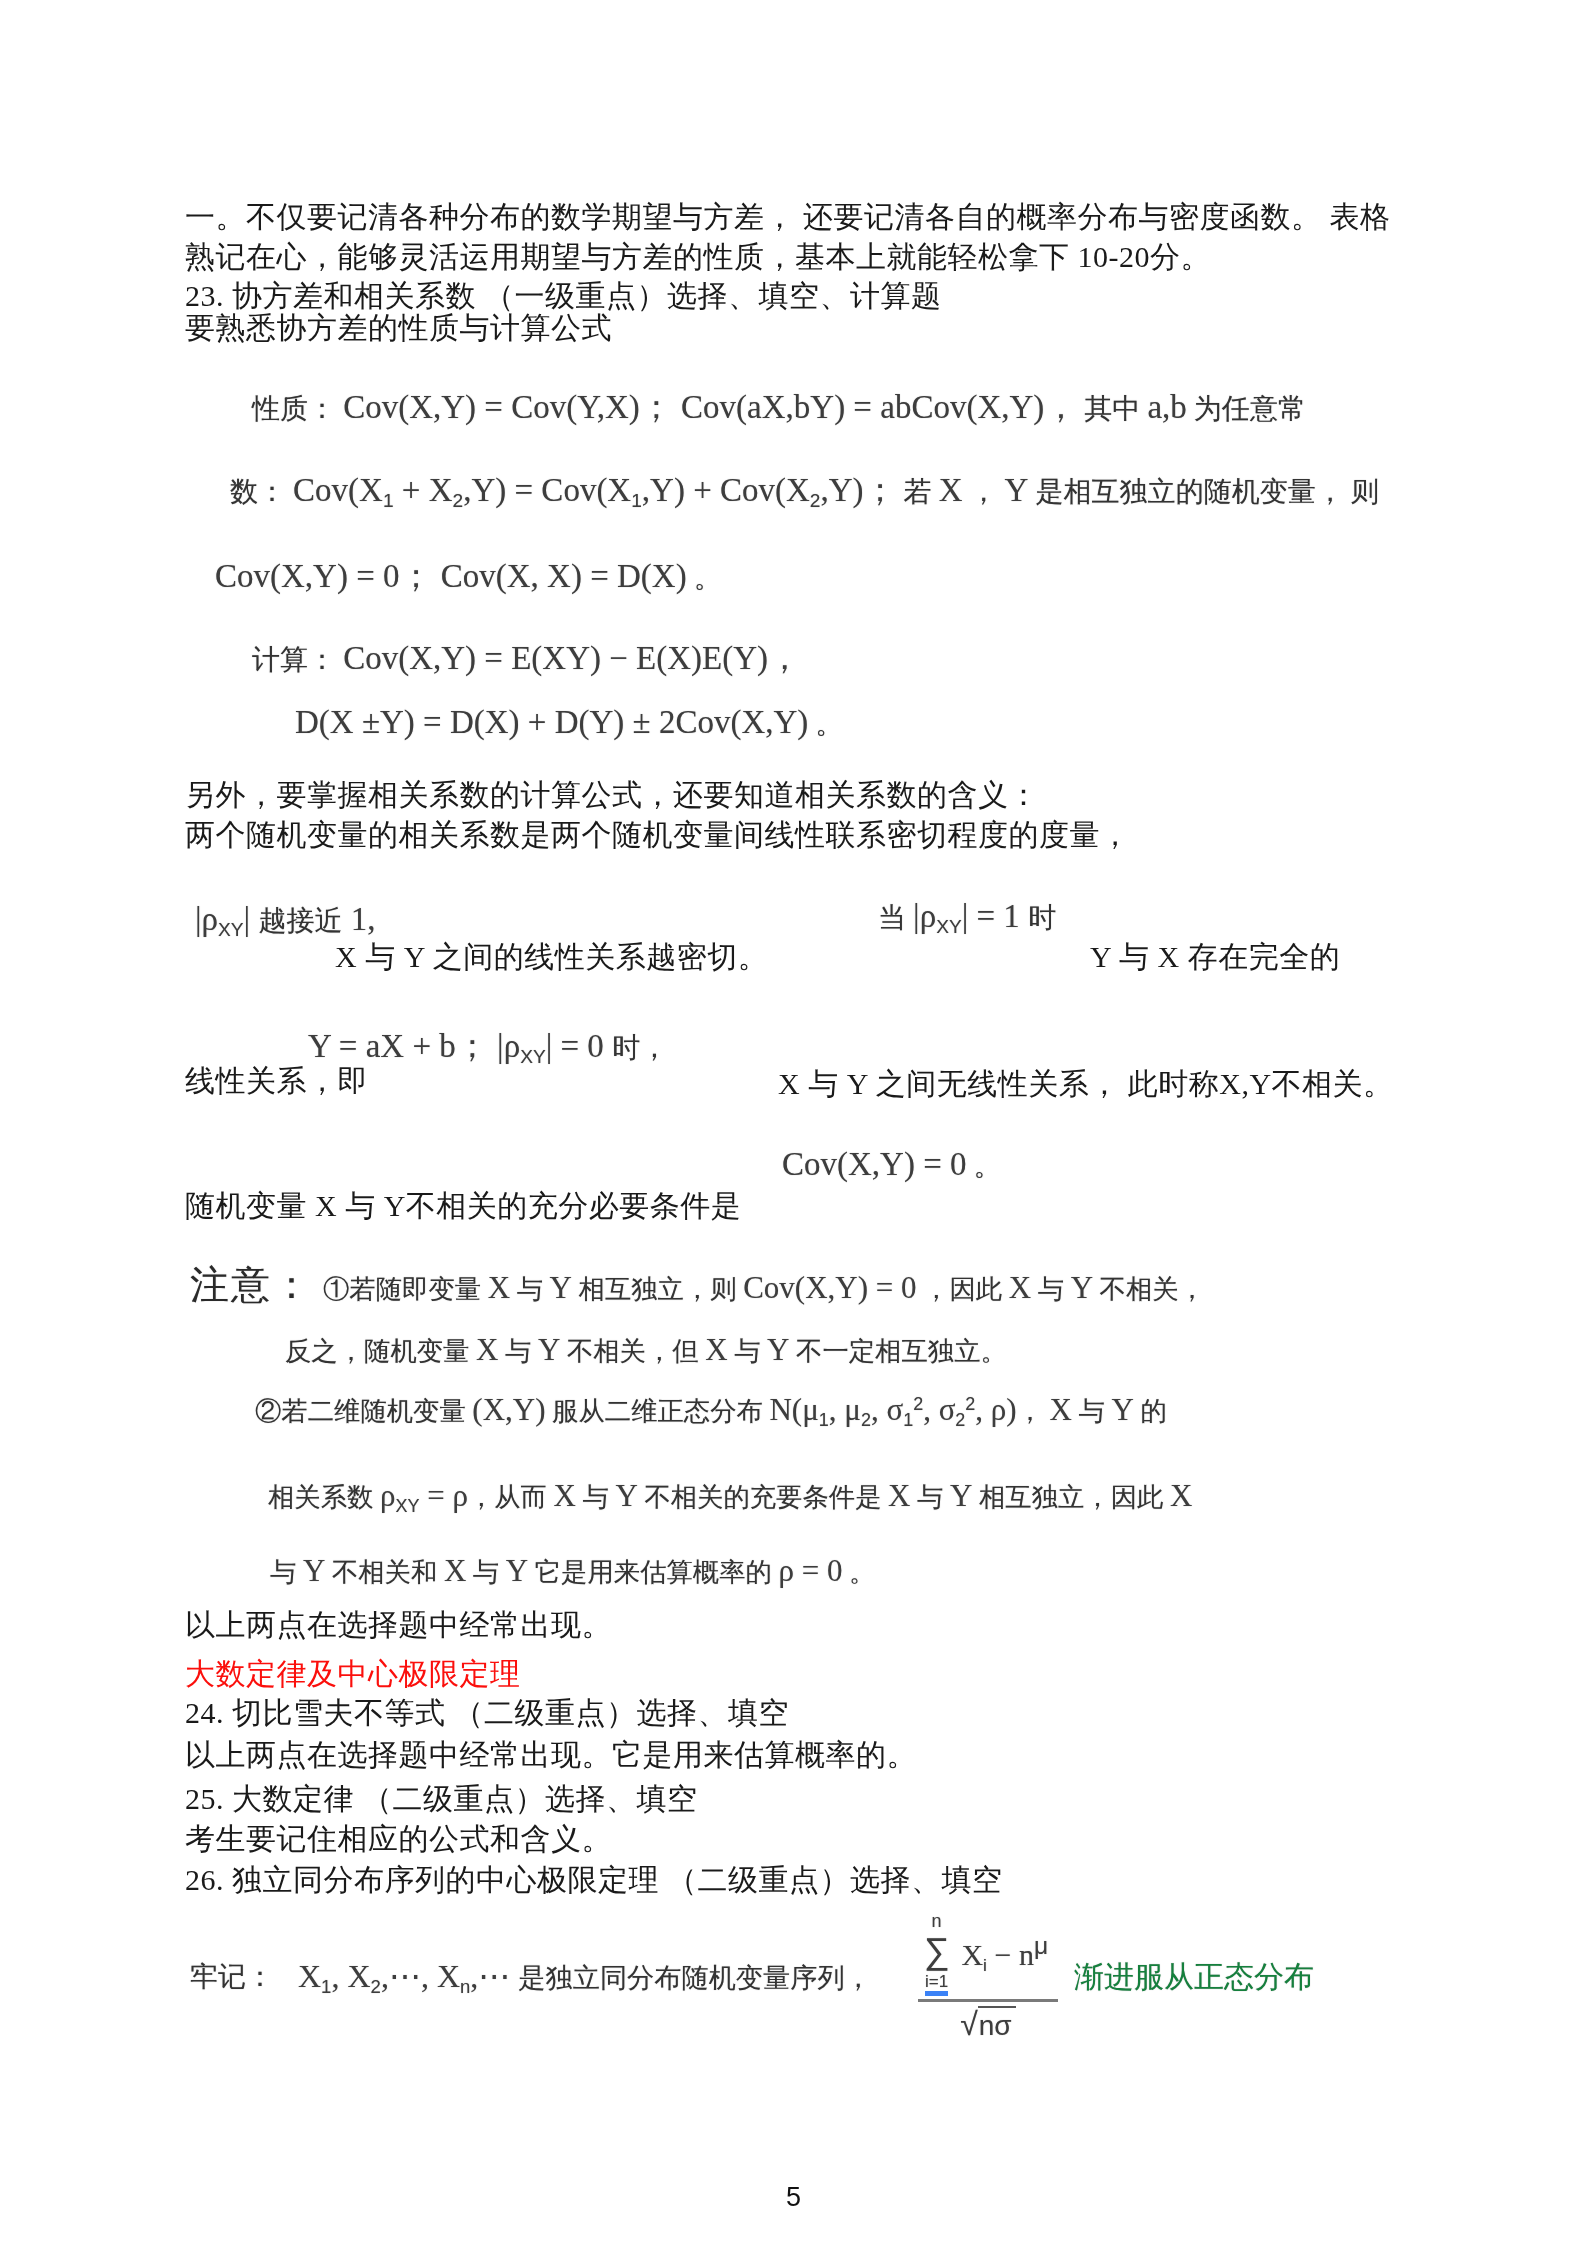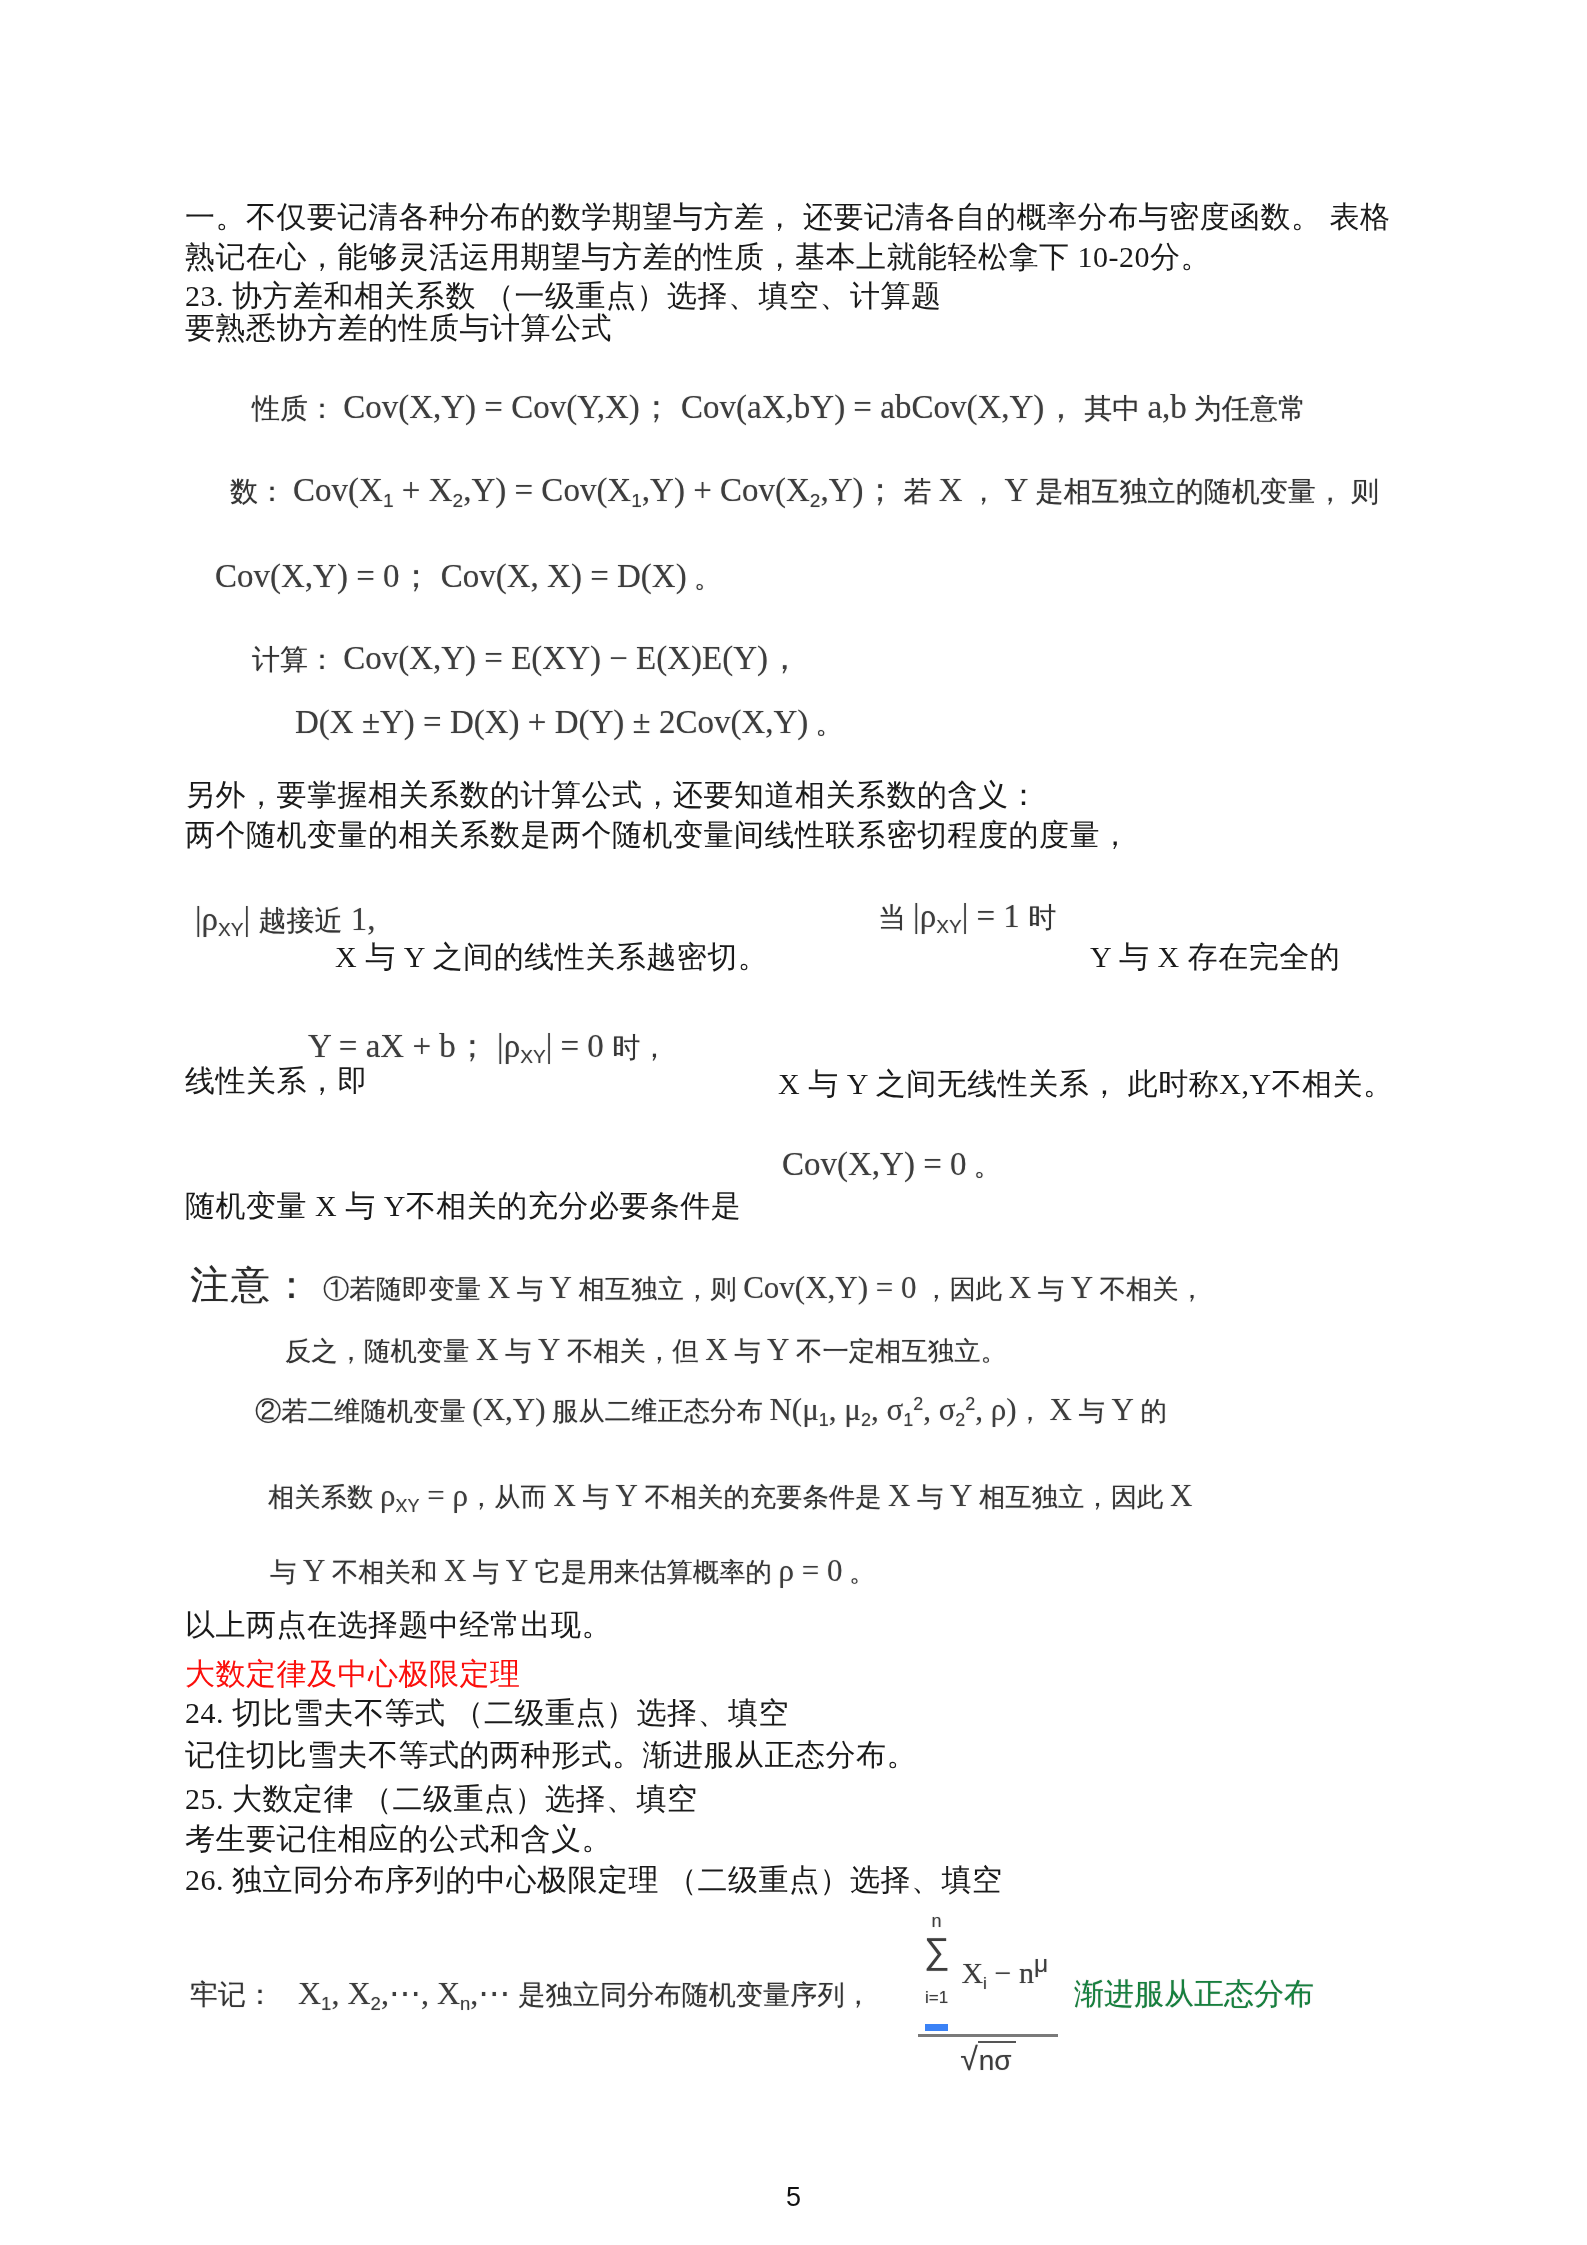--- a/index.html
+++ b/index.html
@@ -62,21 +62,21 @@
     text-shadow: 0 0 1px rgba(90,90,90,0.5);
     white-space: nowrap;
   }
   .clt-label { font-family: "Liberation Serif", serif; font-size: 28px; margin-right: 24px; color: #333; }
   .clt-tail  { font-family: "Liberation Serif", serif; font-size: 30px; margin-left: 16px; color: #15803d; }
   .frac { display: inline-flex; flex-direction: column; align-items: center; margin-left: 46px; }
   .frac-num { display: flex; align-items: center; padding: 0 10px 2px 6px; }
   .bigsum { display: inline-flex; flex-direction: column; align-items: center; line-height: 1; margin-right: 12px; }
   .sum-n { font-size: 18px; margin-bottom: 3px; }
   .sum-sigma { font-size: 36px; }
-  .sum-i { font-size: 17px; margin-top: 20px; border-bottom: 7px solid #3b82f6; padding-bottom: 18px; }
+  .sum-i { font-size: 17px; margin-top: 4px; border-bottom: 5px solid #3b82f6; padding-bottom: 1px; }
   .num-rest { font-size: 30px; }
   .frac-bar { align-self: stretch; height: 0; border-top: 3px solid #7a7a7a; margin: 1px 0 4px 0; }
   .frac-den { display: inline-flex; align-items: flex-start; }
   .radical { font-size: 32px; line-height: 1; margin-top: 2px; }
   .rad-body { font-size: 28px; border-top: 2px solid #555; padding: 2px 4px 0 1px; }
   .pagenum {
     position: absolute;
     left: 0; right: 0;
     text-align: center;
     font-size: 27px;
@@ -127,21 +127,21 @@
   </div>
   <div class="fline notesize" style="top:1332px;left:285px"><span class="tk-cn">反之，随机变量  </span><span class="tk-rm">X</span><span class="tk-cn"> 与 </span><span class="tk-rm">Y</span><span class="tk-cn"> 不相关，但  </span><span class="tk-rm">X</span><span class="tk-cn"> 与 </span><span class="tk-rm">Y</span><span class="tk-cn"> 不一定相互独立。</span></div>
   <div class="fline notesize" style="top:1392px;left:255px"><span class="tk-cn">②若二维随机变量  </span><span class="tk-rm">(X,Y)</span><span class="tk-cn"> 服从二维正态分布  </span><span class="tk-rm">N(μ</span><span class="tk-sub">1</span><span class="tk-rm">, μ</span><span class="tk-sub">2</span><span class="tk-rm">, σ</span><span class="tk-sub">1</span><span class="tk-sup">2</span><span class="tk-rm">, σ</span><span class="tk-sub">2</span><span class="tk-sup">2</span><span class="tk-rm">, ρ)</span><span class="tk-cn">， </span><span class="tk-rm">X</span><span class="tk-cn"> 与 </span><span class="tk-rm">Y</span><span class="tk-cn">  的</span></div>
   <div class="fline notesize" style="top:1478px;left:268px"><span class="tk-cn">相关系数  </span><span class="tk-rm">ρ</span><span class="tk-sub">XY</span><span class="tk-rm"> = ρ</span><span class="tk-cn">，从而 </span><span class="tk-rm">X</span><span class="tk-cn"> 与 </span><span class="tk-rm">Y</span><span class="tk-cn"> 不相关的充要条件是  </span><span class="tk-rm">X</span><span class="tk-cn"> 与 </span><span class="tk-rm">Y</span><span class="tk-cn"> 相互独立，因此 </span><span class="tk-rm">X</span></div>
   <div class="fline notesize" style="top:1553px;left:270px"><span class="tk-cn">与 </span><span class="tk-rm">Y</span><span class="tk-cn"> 不相关和  </span><span class="tk-rm">X</span><span class="tk-cn"> 与 </span><span class="tk-rm">Y</span><span class="tk-cn"> 它是用来估算概率的  </span><span class="tk-rm">ρ = 0</span><span class="tk-cn"> 。</span></div>
 
   <div class="tline" style="top:1606px">以上两点在选择题中经常出现。</div>
 
   <div class="tline red" style="top:1655px">大数定律及中心极限定理</div>
   <div class="tline" style="top:1694px">24.  切比雪夫不等式 （二级重点）选择、填空</div>
-  <div class="tline" style="top:1736px">记住切比雪夫不等式的两种形式。渐进服从正态分布。</div>
+  <div class="tline" style="top:1736px">以上两点在选择题中经常出现。它是用来估算概率的。</div>
   <div class="tline" style="top:1780px">25.  大数定律 （二级重点）选择、填空</div>
   <div class="tline" style="top:1820px">考生要记住相应的公式和含义。</div>
   <div class="tline" style="top:1861px">26.  独立同分布序列的中心极限定理 （二级重点）选择、填空</div>
 
   <div class="clt-row" style="top:1912px;left:190px">
     <span class="clt-label">牢记：</span>
     <span class="clt-seq"><span class="tk-rm">X</span><span class="tk-sub">1</span><span class="tk-rm">, X</span><span class="tk-sub">2</span><span class="tk-rm">,⋯, X</span><span class="tk-sub">n</span><span class="tk-rm">,⋯ </span><span class="tk-cn"> 是独立同分布随机变量序列，</span></span>
     <span class="frac">
       <span class="frac-num">
         <span class="bigsum">

